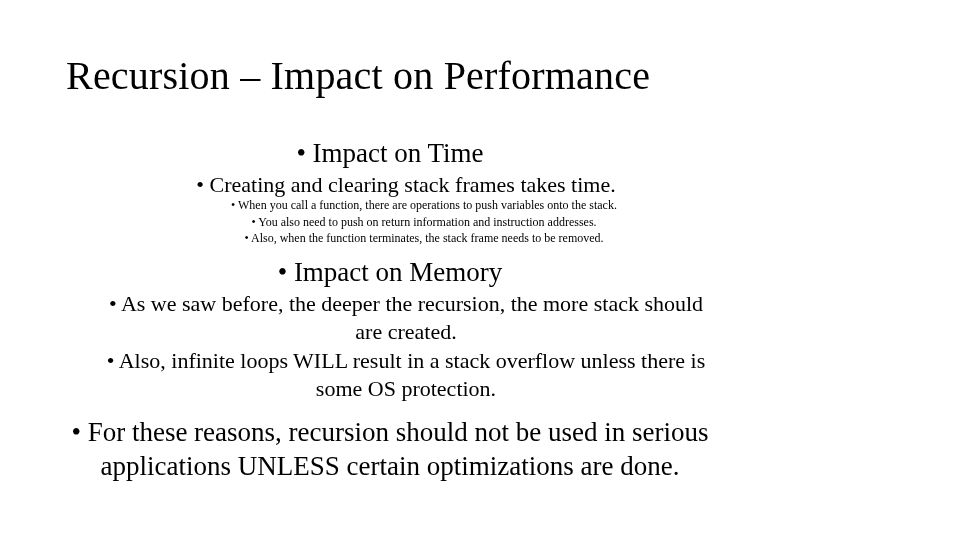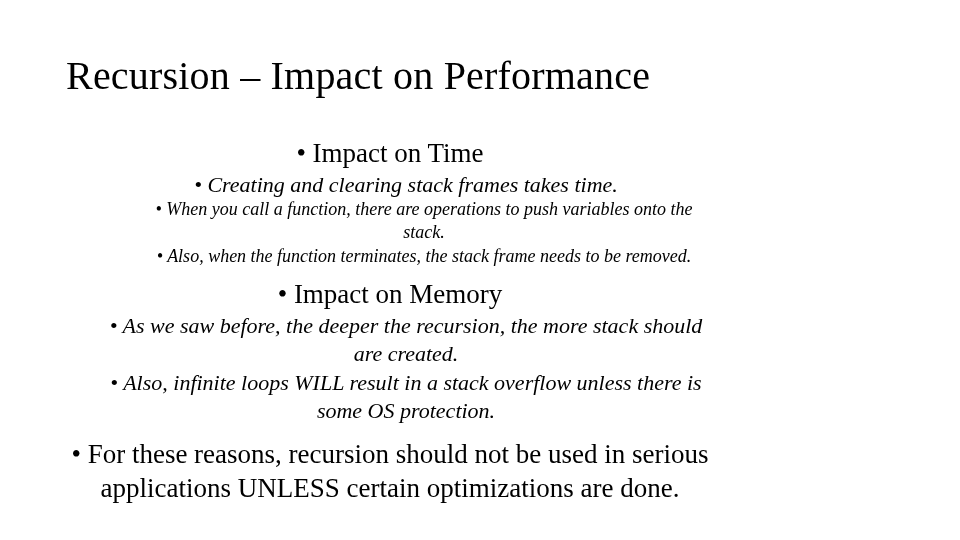--- a/index.html
+++ b/index.html
@@ -4,39 +4,40 @@
 <style>
   * { margin: 0; padding: 0; box-sizing: border-box; }
   html, body { width: 960px; height: 540px; background: #fff; font-family: "Times New Roman", Times, serif; color: #000; }
   .slide { width: 780px; height: 540px; padding: 52px 66px 0 66px; }
   .title { font-size: 40px; font-weight: 400; letter-spacing: 0.2px; margin-bottom: 38px; }
   ul { list-style: none; }
   .bullet::before { content: "• "; }
   .lvl1 { font-size: 27px; margin-left: 0; line-height: 1.25; text-align: center; }
   .lvl1 > li { margin-bottom: 4px; }
   .lvl2 { font-size: 22px; margin-left: 32px; line-height: 1.25; }
-  .lvl2 > li { margin-bottom: 2px; font-style: italic; }
-  .lvl3 { font-size: 18px; margin-left: 36px; line-height: 1.28; }
+  .lvl2 > li { margin-bottom: 2px; }
+  .lvl3 { font-size: 12px; margin-left: 36px; line-height: 1.28; }
   .lvl3 > li { margin-bottom: 1px; }
   .gap-sm { height: 6px; }
   .gap-xs { height: 2px; }
 </style>
 </head>
 <body>
 
 <div class="slide">
   <h1 class="title">Recursion – Impact on Performance</h1>
 
   <ul class="lvl1">
 
     <li class="bullet"><span>Impact on Time</span>
       <ul class="lvl2">
         <li class="bullet"><span>Creating and clearing stack frames takes time.</span>
           <ul class="lvl3">
             <li class="bullet"><span>When you call a function, there are operations to push variables onto the stack.</span></li>
+            <li class="bullet"><span>You also need to push on return information and instruction addresses.</span></li>
             <li class="bullet"><span>Also, when the function terminates, the stack frame needs to be removed.</span></li>
           </ul>
         </li>
       </ul>
     </li>
 
     <li class="gap-xs"></li>
 
     <li class="bullet"><span>Impact on Memory</span>
       <ul class="lvl2">

